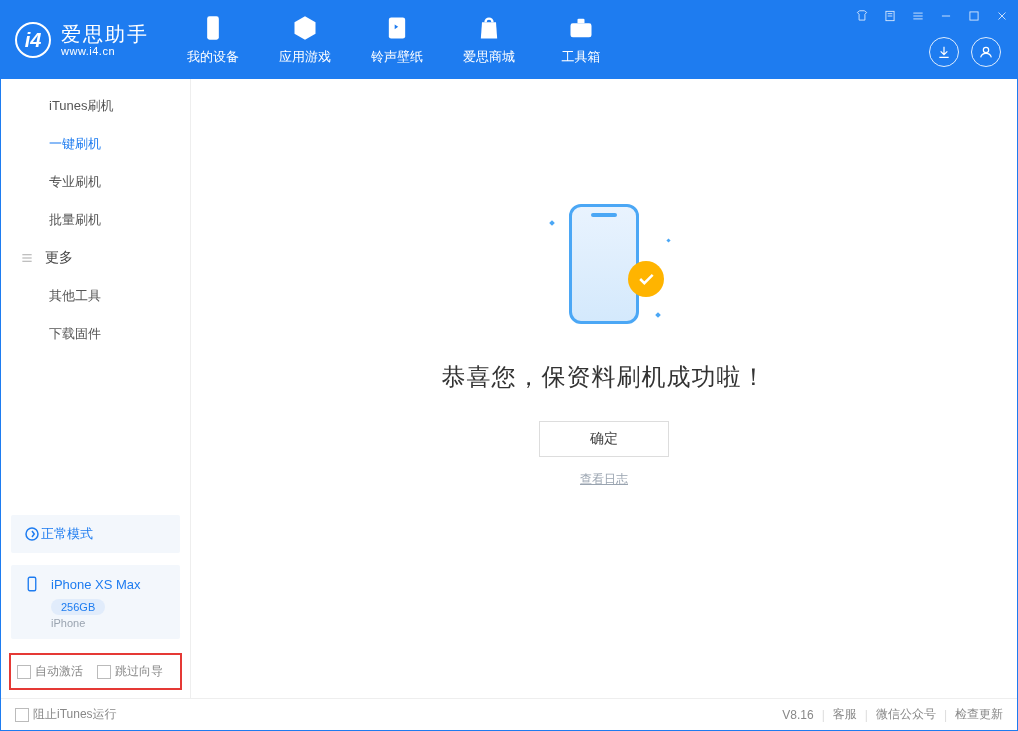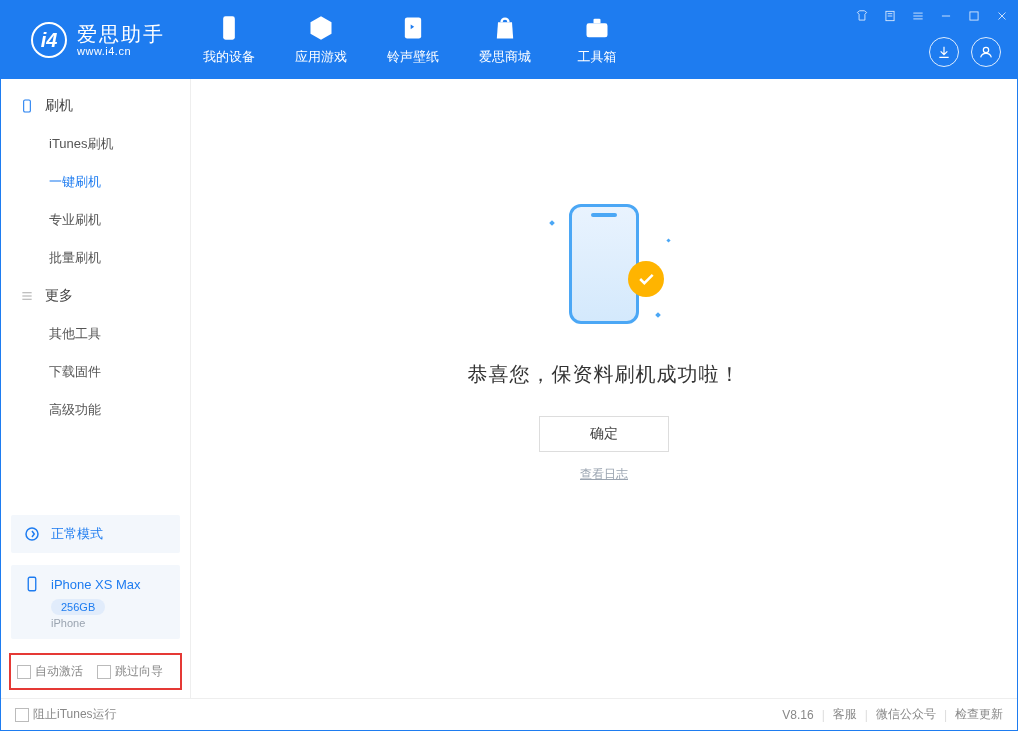--- a/index.html
+++ b/index.html
@@ -1,19 +1,19 @@
 <!DOCTYPE html>
 <html><head>
 <meta charset="utf-8">
 <style>
 * { margin: 0; padding: 0; box-sizing: border-box; font-family: "Microsoft YaHei", Arial, sans-serif; }
 body { background: #f0f0f0; display: flex; justify-content: center; align-items: center; height: 100vh; }
 .window { width: 1018px; height: 731px; background: #fff; border: 1px solid #1e7cf0; display: flex; flex-direction: column; position: relative; }
 .titlebar { height: 78px; background: linear-gradient(to bottom, #1e7cf0, #1e7cf0); display: flex; align-items: center; color: #fff; position: relative; }
-.logo-area { display: flex; align-items: center; padding: 0 18px 0 30px; }
+.logo-area { display: flex; align-items: center; padding: 0 18px 0 14px; }
 .logo-icon { width: 36px; height: 36px; border: 2px solid #fff; border-radius: 50%; display: flex; align-items: center; justify-content: center; font-size: 20px; font-weight: bold; font-style: italic; margin-right: 10px; }
 .logo-text { line-height: 1.1; }
 .logo-text .cn { font-size: 20px; letter-spacing: 2px; }
 .logo-text .url { font-size: 11px; letter-spacing: 0.5px; }
 .nav { display: flex; height: 100%; }
 .nav-item { width: 92px; display: flex; flex-direction: column; align-items: center; justify-content: center; font-size: 13px; cursor: pointer; transition: background 0.2s; }
 .nav-item.active { background: rgba(255,255,255,0.18); }
 .nav-icon { width: 28px; height: 28px; margin-bottom: 6px; fill: #fff; }
 .win-controls { position: absolute; right: 6px; top: 6px; display: flex; gap: 10px; }
 .win-controls .wc { width: 18px; height: 18px; display: flex; align-items: center; justify-content: center; cursor: pointer; opacity: 0.85; }
@@ -21,40 +21,40 @@
 .round-btns { position: absolute; right: 16px; bottom: 12px; display: flex; gap: 12px; }
 .round-btns .rb { width: 30px; height: 30px; border: 1.5px solid rgba(255,255,255,0.85); border-radius: 50%; display: flex; align-items: center; justify-content: center; cursor: pointer; }
 .round-btns .rb svg { width: 16px; height: 16px; stroke: #fff; fill: none; stroke-width: 1.8; }
 .body { flex: 1; display: flex; min-height: 0; }
 .sidebar { width: 190px; border-right: 1px solid #eee; display: flex; flex-direction: column; padding-top: 8px; }
 .sb-section-title { display: flex; align-items: center; gap: 10px; padding: 10px 18px; font-size: 14px; color: #444; cursor: pointer; }
 .sb-section-title svg { width: 16px; height: 16px; }
 .sb-item { padding: 10px 18px 10px 48px; font-size: 13px; color: #555; cursor: pointer; }
 .sb-item.active { color: #1e7cf0; }
 .sb-spacer { flex: 1; }
-.status-card { margin: 6px 10px; background: #f3f7fc; padding: 10px 12px; border-radius: 2px; display: flex; align-items: center; gap: 10px; font-size: 13px; color: #1e7cf0; cursor: pointer; }
+.status-card { margin: 6px 10px; background: #f3f7fc; padding: 10px 12px; border-radius: 2px; display: flex; align-items: center; font-size: 13px; color: #1e7cf0; cursor: pointer; }
 .status-card svg { width: 18px; height: 18px; }
 .device-card { margin: 6px 10px; background: #f3f7fc; padding: 10px 12px; border-radius: 2px; font-size: 13px; cursor: pointer; }
 .device-card .dev-head { display: flex; align-items: center; gap: 10px; color: #1e7cf0; font-weight: 500; }
 .device-card .dev-head svg { width: 18px; height: 18px; }
 .storage-pill { display: inline-block; margin: 6px 0 2px 28px; background: #e1ecfb; color: #1e7cf0; font-size: 11px; padding: 2px 10px; border-radius: 10px; }
 .device-card .dev-sub { margin-left: 28px; font-size: 11px; color: #9aa4b0; }
 .opt-row { border: 2px solid #e53935; margin: 8px 8px; padding: 8px 6px; display: flex; gap: 14px; align-items: flex-start; font-size: 12px; color: #888; }
 .cb { width: 14px; height: 14px; border: 1px solid #bbb; display: inline-block; vertical-align: middle; margin-right: 4px; }
 .main { flex: 1; padding-top: 110px; display: flex; flex-direction: column; align-items: center; }
 .illus { width: 180px; height: 150px; position: relative; }
 .phone { position: absolute; left: 50%; top: 50%; transform: translate(-50%,-50%); width: 70px; height: 120px; border: 3px solid #4ba7f5; border-radius: 12px; background: linear-gradient(to bottom, #e9f3fe, #d4e9fc); }
 .phone::before { content: ""; position: absolute; top: 6px; left: 50%; transform: translateX(-50%); width: 26px; height: 4px; border-radius: 3px; background: #4ba7f5; }
 .check-badge { position: absolute; right: 30px; top: 72px; width: 36px; height: 36px; background: #ffb400; border-radius: 50%; display: flex; align-items: center; justify-content: center; }
 .check-badge svg { width: 20px; height: 20px; stroke: #fff; stroke-width: 3; fill: none; }
 .spark { position: absolute; width: 4px; height: 4px; background: #4ba7f5; transform: rotate(45deg); }
 .spark.a { top: 32px; left: 36px; }
 .spark.b { bottom: 22px; right: 34px; }
 .spark.c { top: 50px; right: 24px; width: 3px; height: 3px; }
-.success-msg { margin-top: 22px; font-size: 20px; color: #333; letter-spacing: 1px; }
+.success-msg { margin-top: 22px; font-size: 24px; color: #333; letter-spacing: 1px; }
 .ok-btn { margin-top: 28px; width: 130px; height: 36px; border: 1px solid #ddd; background: #fff; font-size: 14px; color: #444; cursor: pointer; }
 .log-link { margin-top: 14px; font-size: 12px; color: #9aa4b0; text-decoration: underline; cursor: pointer; }
 .statusbar { height: 32px; border-top: 1px solid #eee; display: flex; align-items: center; padding: 0 14px; font-size: 12px; color: #888; }
 .statusbar .left { display: flex; align-items: flex-start; gap: 4px; }
 .statusbar .right { margin-left: auto; display: flex; align-items: center; gap: 8px; }
 .statusbar .sep { color: #ddd; }
 .statusbar .link { cursor: pointer; }
 </style>
 </head>
 <body>
@@ -148,40 +148,33 @@
             <circle cx="12" cy="9" r="4"></circle>
             <path d="M4 20c1-4 5-6 8-6s7 2 8 6"></path>
           </svg>
         </div>
     </div>
   </div>
 
   <div class="body">
 
     <div class="sidebar">
-      <div class="sb-section-title">
-        <svg viewBox="0 0 24 24" fill="none" stroke="#1e7cf0" stroke-width="1.6">
-            <rect x="7" y="3" width="10" height="18" rx="2"></rect>
-          </svg>
-        <span>刷机</span>
-      </div>
       <div class="sb-item">iTunes刷机</div>
       <div class="sb-item active">一键刷机</div>
       <div class="sb-item">专业刷机</div>
       <div class="sb-item">批量刷机</div>
 
       <div class="sb-section-title">
         <svg viewBox="0 0 24 24" fill="none" stroke="#aaa" stroke-width="1.6">
             <path d="M5 7h14M5 12h14M5 17h14"></path>
           </svg>
         <span>更多</span>
       </div>
       <div class="sb-item">其他工具</div>
       <div class="sb-item">下载固件</div>
-      <div class="sb-item">高级功能</div>
 
       <div class="sb-spacer"></div>
 
       <div class="status-card">
         <svg viewBox="0 0 24 24" fill="none" stroke="#1e7cf0" stroke-width="2">
             <circle cx="12" cy="12" r="8"></circle>
             <path d="M12 8l3 4-3 4"></path>
           </svg>
         <span>正常模式</span>
       </div>

